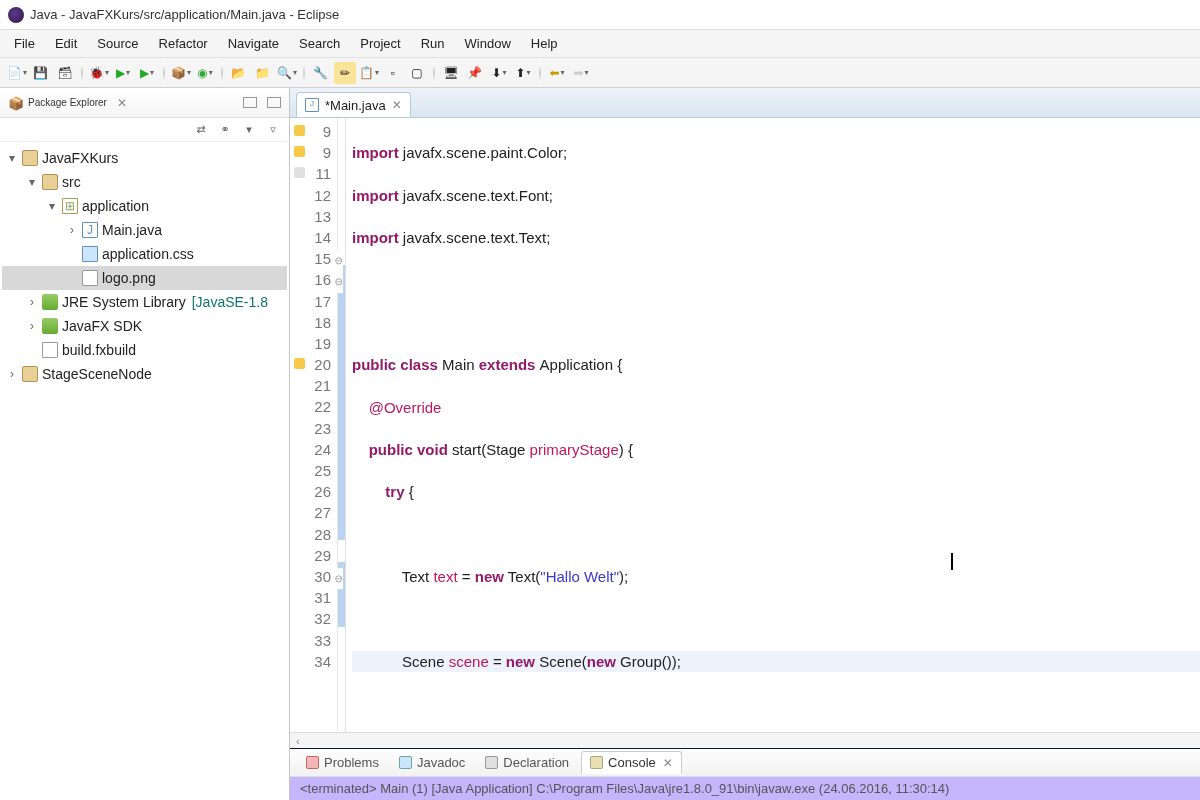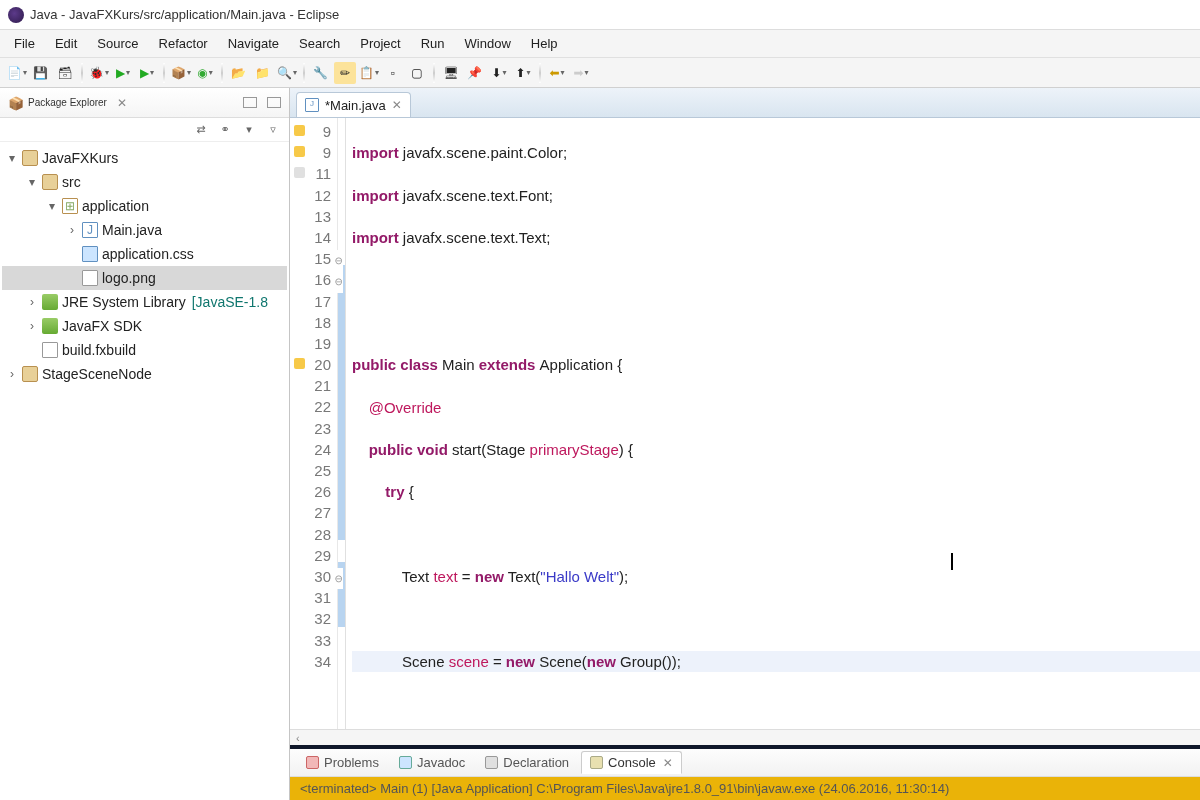--- a/index.html
+++ b/index.html
@@ -53,21 +53,21 @@
 .bluemark { background:#b8d4f0; }
 .code { flex:1; font-family:Consolas,monospace; font-size:15px; line-height:21.2px; padding:3px 0 3px 6px; white-space:pre; position:relative; }
 .code .cl { height:21.2px; }
 .code .hl { background:#edf2fb; }
 .kw1 { color:#931a68; font-weight:bold; }
 .var { color:#be185d; }
 .str { color:#3a3ac7; }
 .ann { color:#be185d; }
 .hscroll { height:16px; background:#f5f5f5; border-top:1px solid #ddd; display:flex; align-items:center; padding-left:6px; }
 .hscroll .ar { font-size:11px; color:#888; }
-.bottom { border-top:4px solid #0f172a; background:#eab308; }
+.bottom { border-top:1px solid #0f172a; background:#c4b5fd; }
 .btabs { height:28px; display:flex; align-items:center; padding:0 8px; gap:4px; background:linear-gradient(#fdfdfd,#f2f2f2); border-bottom:1px solid #ddd; }
 .btab { display:flex; align-items:center; gap:5px; padding:3px 8px; font-size:13px; color:#555; }
 .btab.act { background:#fff; border:1px solid #ccc; border-bottom-color:#fff; border-radius:3px 3px 0 0; color:#333; }
 .btab .bi { width:13px; height:13px; border-radius:2px; }
 .bi-prob { background:#f2b8b8; border:1px solid #c66; }
 .bi-jdoc { background:#cde5ff; border:1px solid #6a9; }
 .bi-decl { background:#e0e0e0; border:1px solid #999; }
 .bi-cons { background:#e8e0b0; border:1px solid #aa8; }
 .btab .bc { font-size:12px; color:#888; margin-left:2px; }
 .bconsole { padding:4px 10px; font-size:13px; color:#555; }

